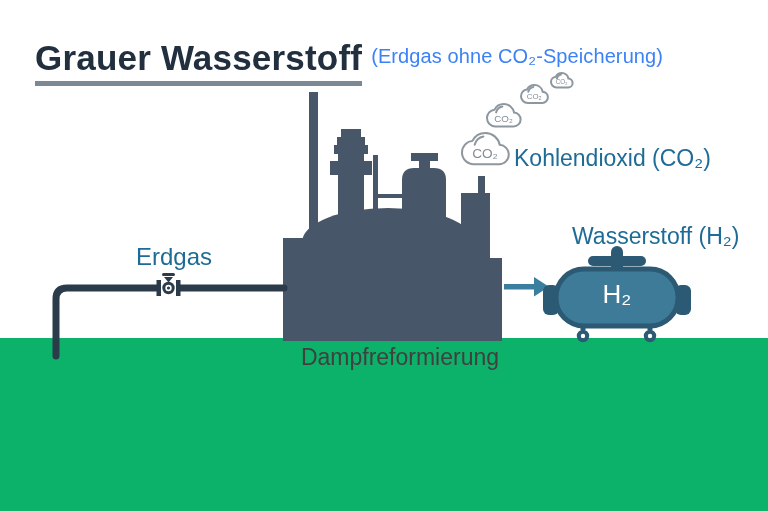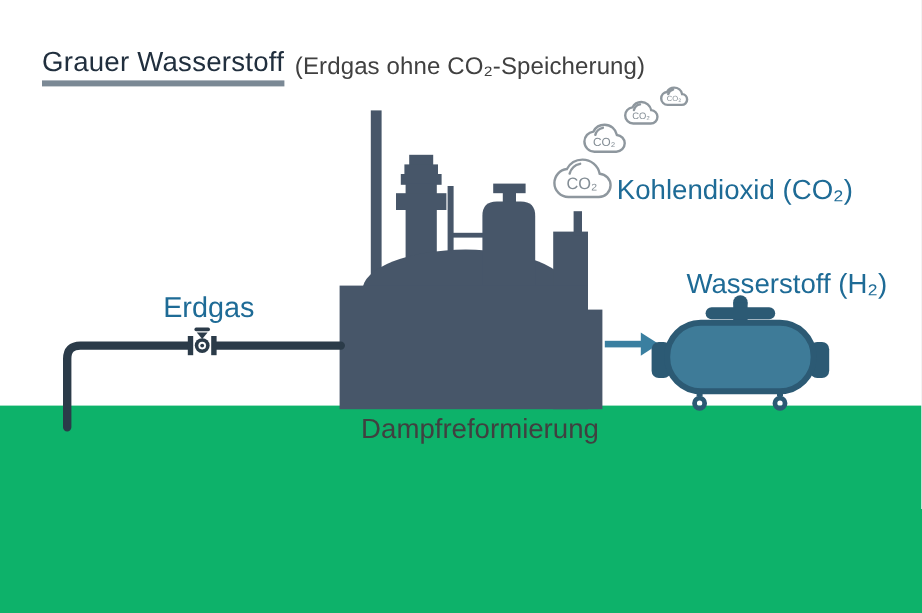--- a/index.html
+++ b/index.html
@@ -4,23 +4,23 @@
 <style>
   html,body{margin:0;padding:0;background:#e8e8e8;}
   .canvas{
     position:relative;width:768px;height:511px;background:#ffffff;
     overflow:hidden;font-family:"Liberation Sans","DejaVu Sans",sans-serif;
   }
   .ground{position:absolute;left:0;top:338px;width:768px;height:173px;background:#0db26a;}
   .shapes{position:absolute;left:0;top:0;width:768px;height:511px;}
   .label{position:absolute;white-space:nowrap;}
   .header{position:absolute;left:35px;top:38px;display:flex;align-items:flex-start;gap:9px;}
-  .title{font-size:23px;font-weight:normal;color:#212f3e;line-height:1.15;letter-spacing:.2px;}
+  .title{font-size:35px;font-weight:bold;color:#212f3e;line-height:1.15;letter-spacing:.2px;}
   .title-underline{height:5px;background:#7b8995;margin-top:3px;width:100%;}
-  .subtitle{font-size:20px;color:#404040;margin-top:7px;letter-spacing:.1px;}
+  .subtitle{font-size:20px;color:#3b82f6;margin-top:7px;letter-spacing:.1px;}
   .lbl-blue{color:#1e6b96;}
   .lbl-erdgas{left:116px;top:243px;width:96px;text-align:right;font-size:24px;}
   .lbl-kohlendioxid{left:514px;top:145px;font-size:23px;}
   .lbl-wasserstoff{left:536px;top:223px;font-size:23px;margin-left:36px;}
   .lbl-dampf{left:294px;top:344px;width:212px;text-align:center;font-size:23px;color:#404040;}
   .lbl-h2-tank{left:587px;top:279px;width:60px;text-align:center;font-size:26px;color:#ffffff;}
   .cloud-body{fill:#ffffff;stroke:#8e979e;stroke-width:2;vector-effect:non-scaling-stroke;}
   .cloud-arc{fill:none;stroke:#8e979e;stroke-width:2;vector-effect:non-scaling-stroke;stroke-linecap:round;}
   .cloud-txt{fill:#838d95;font-family:"Liberation Sans","DejaVu Sans",sans-serif;font-size:7px;text-anchor:middle;}
 </style>
@@ -117,14 +117,15 @@
       <div class="title">Grauer Wasserstoff</div>
       <div class="title-underline"></div>
     </div>
     <div class="subtitle">(Erdgas ohne CO₂-Speicherung)</div>
   </div>
 
   <div class="label lbl-blue lbl-erdgas">Erdgas</div>
   <div class="label lbl-blue lbl-kohlendioxid">Kohlendioxid (CO₂)</div>
   <div class="label lbl-blue lbl-wasserstoff">Wasserstoff (H₂)</div>
   <div class="label lbl-dampf">Dampfreformierung</div>
+  <div class="label lbl-h2-tank">H₂</div>
 
 </div>
 
 </body></html>

